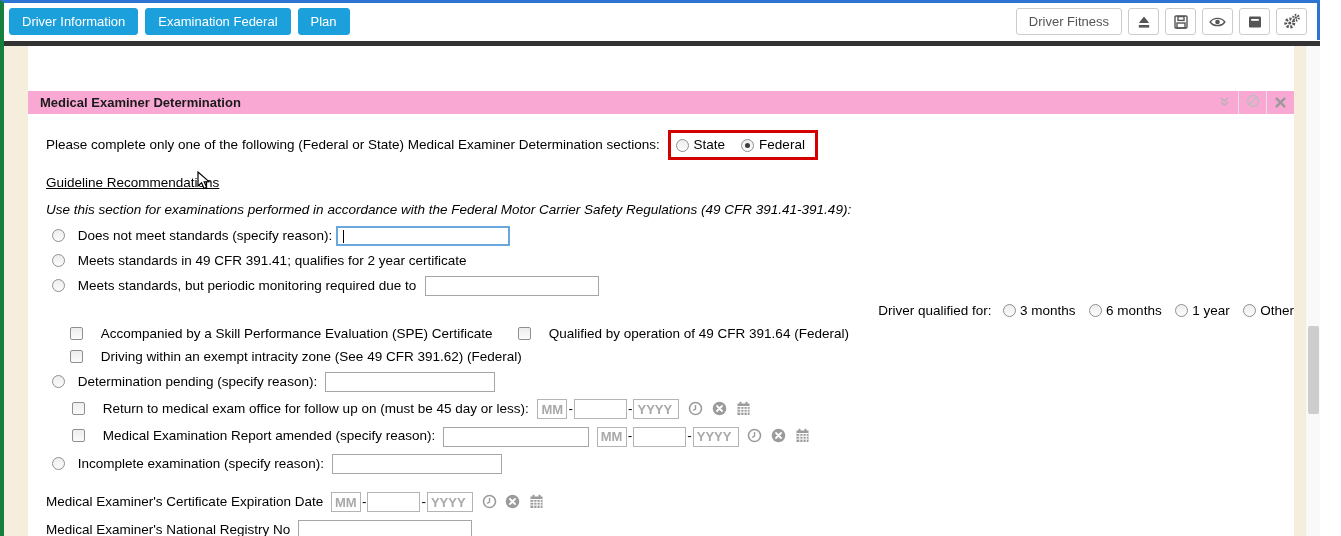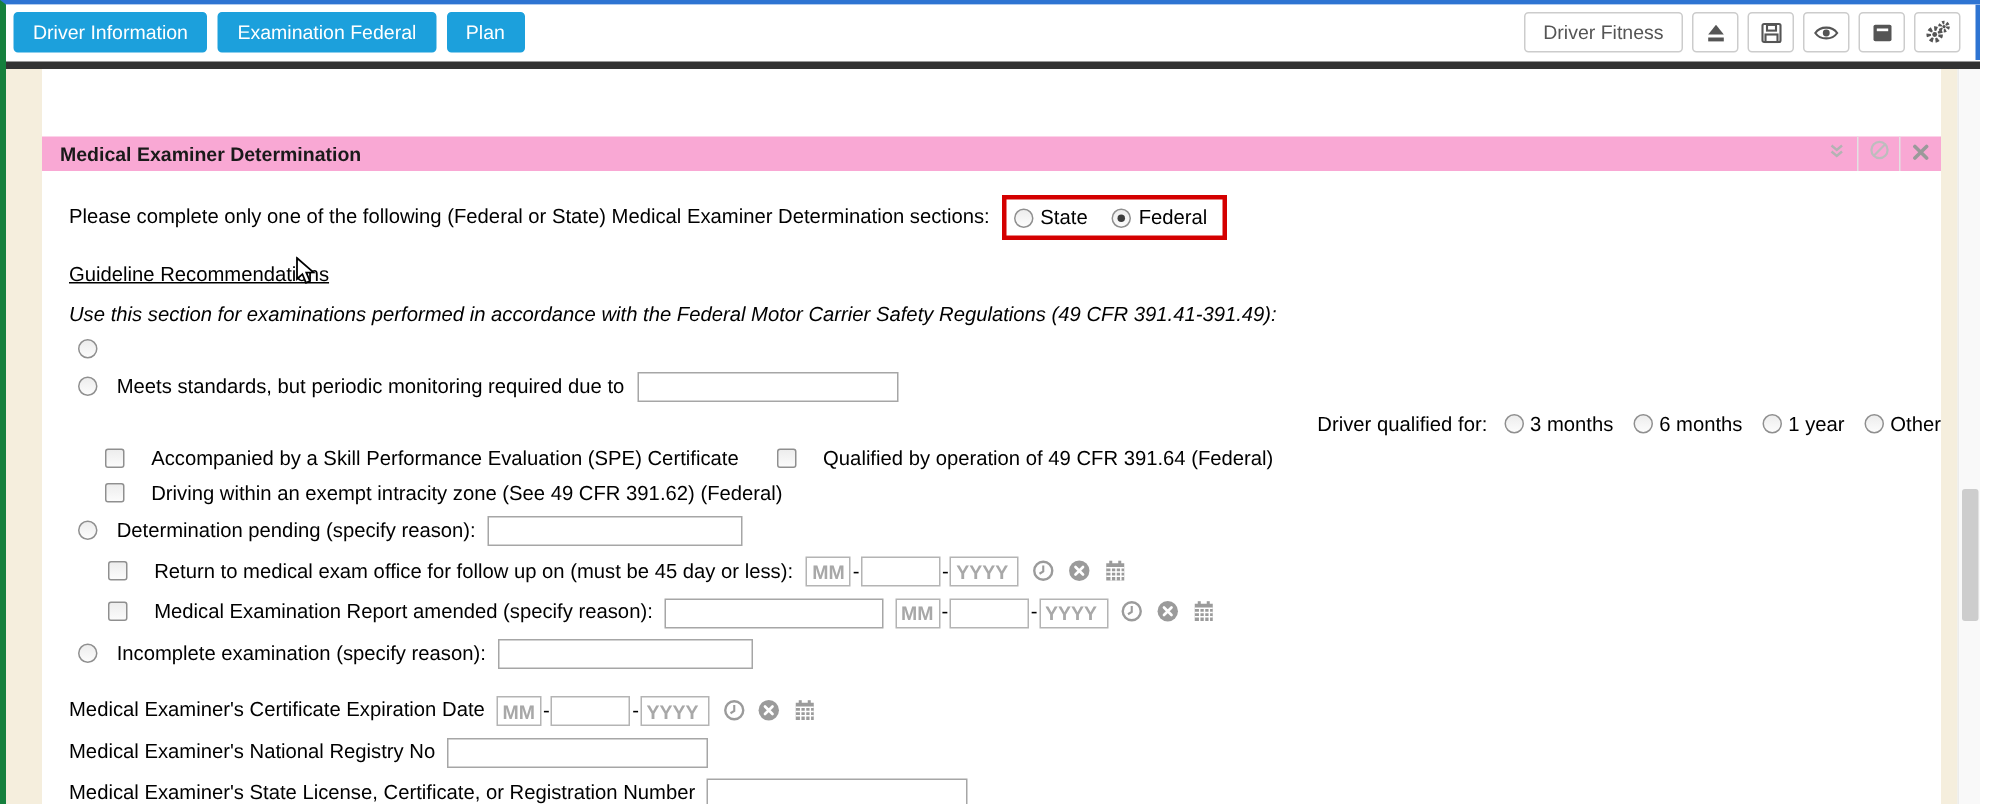--- a/index.html
+++ b/index.html
@@ -178,23 +178,29 @@
             </span>
           </span>
         </div>
 
         <div class="row" style="margin-top:15px;">
           <a class="link">Guideline Recommendations</a>
         </div>
 
         <div class="row note" style="margin-top:11px;">Use this section for examinations performed in accordance with the Federal Motor Carrier Safety Regulations (49 CFR 391.41-391.49):</div>
 
-
-        <div class="row">
-          <span class="rdo" style="margin-left:6px;"></span>
+        <div class="row" style="margin-top:8px;">
+          <span class="rdo" style="margin-left:6px;"></span>
+          <span class="lbl">Does not meet standards (specify reason):</span>
+          <span class="caret-wrap"><input class="ti ti-focus" style="width: 174px;" value=""><span class="caret"></span></span>
+        </div>
+
+        <div class="row">
+          <span class="rdo" style="margin-left:6px;"></span>
+          <span class="lbl">Meets standards in 49 CFR 391.41; qualifies for 2 year certificate</span>
         </div>
 
         <div class="row">
           <span class="rdo" style="margin-left:6px;"></span>
           <span class="lbl">Meets standards, but periodic monitoring required due to</span>
           <input class="ti" style="width: 174px; margin-left: 5px;">
         </div>
 
         <div class="row ind2">
           <span>Driver qualified for:</span>

